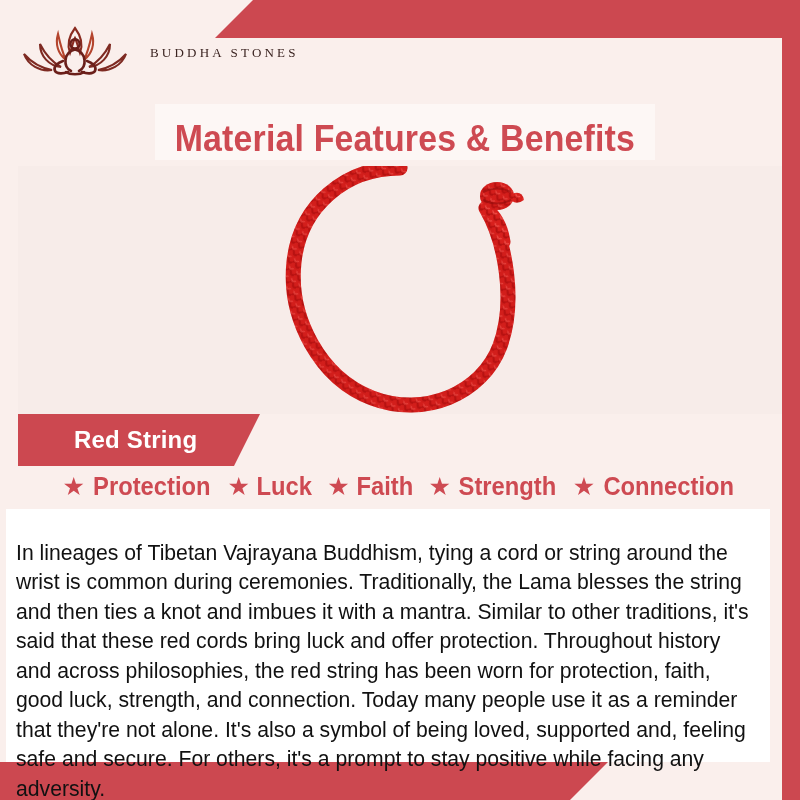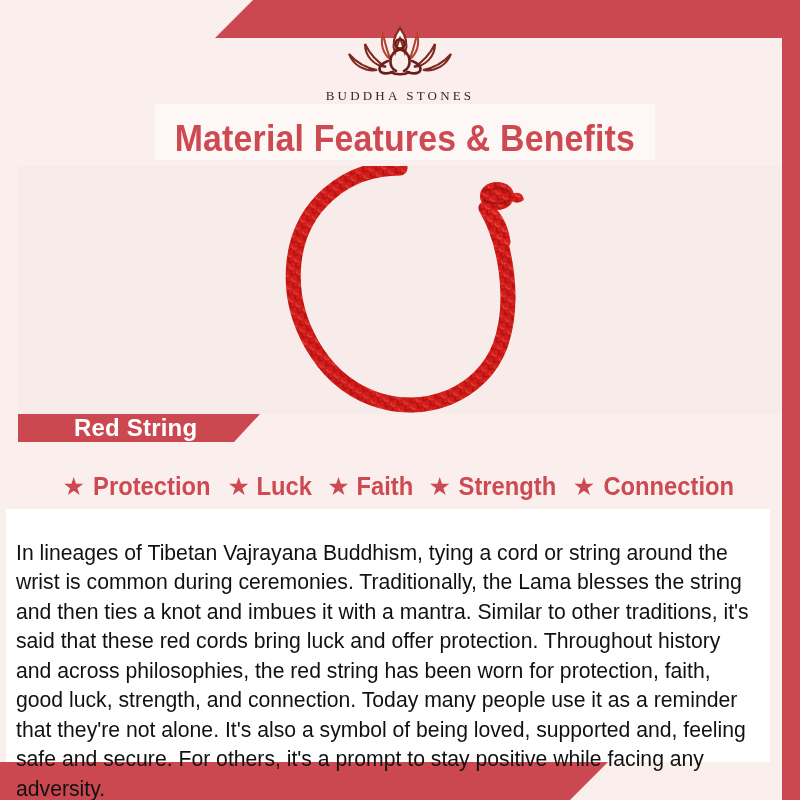--- a/index.html
+++ b/index.html
@@ -33,21 +33,21 @@
     position:absolute;top:38px;left:0;width:782px;height:724px;background:#FAEFEC;
   }
   .plate-topleft{
     position:absolute;top:0;left:0;width:236px;height:38px;background:#FAEFEC;
     clip-path:polygon(0 0, 100% 0, calc(100% - 38px) 100%, 0 100%);
   }
 
   
   .logo-wrap{
     position:absolute;top:18px;left:0;width:800px;
-    display:flex;flex-direction:column;align-items:center;
+    display:flex;flex-direction:row;align-items:center;
   }
   .logo-mark{width:150px;height:66px;display:block;}
   .logo-word{
     margin-top:4px;
     font-family:"Liberation Serif", serif;
     font-size:13px;letter-spacing:3.2px;color:#3A2320;font-weight:400;
   }
 
   
   .title-banner{
@@ -63,21 +63,21 @@
 
   
   .photo{
     position:absolute;top:166px;left:18px;width:764px;height:248px;
     background:#F7ECE9;overflow:hidden;
   }
   .bracelet{position:absolute;top:-16px;left:232px;width:300px;height:290px;}
 
   
   .label-band{
-    position:absolute;top:414px;left:18px;width:242px;height:28px;
+    position:absolute;top:414px;left:18px;width:242px;height:52px;
     background:#CC4850;
     clip-path:polygon(0 0, 100% 0, calc(100% - 26px) 100%, 0 100%);
     display:flex;align-items:center;
   }
   .label-text{
     margin-left:56px;color:#FFFFFF;font-weight:bold;font-size:24px;
     font-family:"Liberation Sans", sans-serif;letter-spacing:.2px;white-space:nowrap;
   }
 
   

